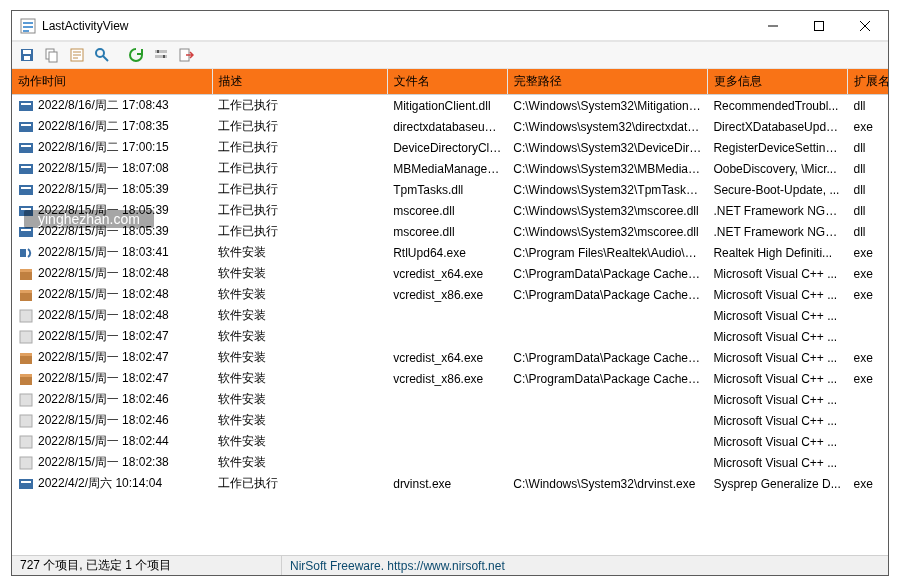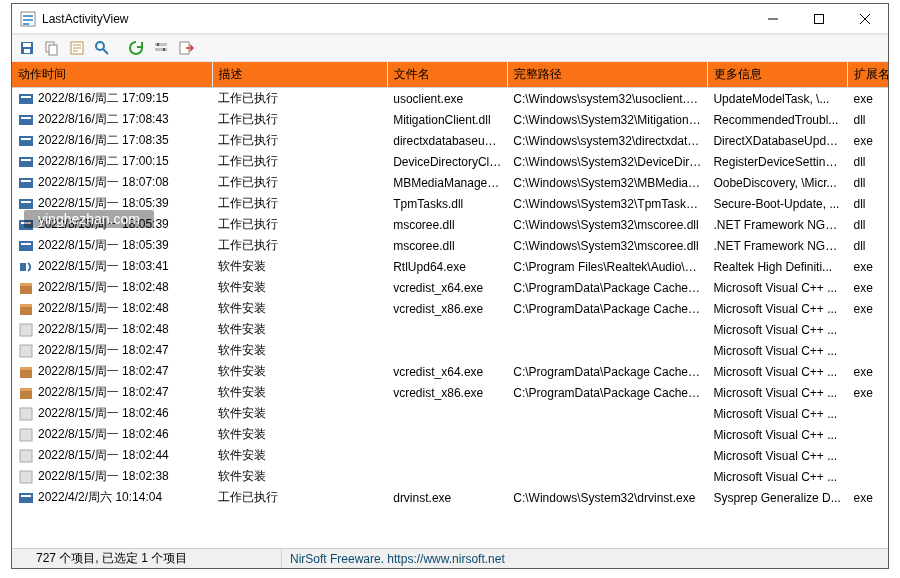--- a/index.html
+++ b/index.html
@@ -10,21 +10,21 @@
   width: 900px;
   height: 578px;
   overflow: hidden;
   position: relative;
   color: #000;
 }
 .window {
   width: 878px;
   height: 566px;
   border: 1px solid #5b5b5b;
-  margin: 3px auto 0;
+  margin: 10px auto 0;
   display: flex;
   flex-direction: column;
   background: #fff;
 }
 .titlebar {
   height: 30px;
   display: flex;
   align-items: center;
   background: #fff;
   border-bottom: 1px solid #e5e5e5;
@@ -103,21 +103,21 @@
 .cell-time { display: flex; align-items: center; gap: 4px; }
 .row-icon { width: 16px; height: 16px; flex: 0 0 16px; }
 .statusbar {
   height: 20px;
   display: flex;
   align-items: center;
   border-top: 1px solid #d0d0d0;
   background: #f0f0f0;
   font-size: 12px;
 }
-.status-left { padding: 0 24px; width: 270px; border-right: 1px solid #d0d0d0; height:100%; display:flex; align-items:center;}
+.status-left { padding: 0 8px; width: 270px; border-right: 1px solid #d0d0d0; height:100%; display:flex; align-items:center;}
 .status-link { color: #0c4a6e; padding: 0 8px; }
 .watermark {
   position: absolute;
   left: 24px;
   top: 210px;
   font-family: Arial, sans-serif;
   font-size: 14px;
   color: #fff;
   background: rgba(0,0,0,0.35);
   padding: 1px 14px;
@@ -239,36 +239,20 @@
         </tr>
       </thead>
       <tbody id="tbody">
           <tr class="row">
             <td>
               <div class="cell-time">
                 <svg class="row-icon" viewBox="0 0 16 16">
                   <rect x="1" y="3" width="14" height="10" fill="#3a6ea5"></rect>
                   <rect x="3" y="5" width="10" height="2" fill="#fff"></rect>
                 </svg>
-                <span>2022/8/16/周二 17:09:15</span>
-              </div>
-            </td>
-            <td>工作已执行</td>
-            <td>usoclient.exe</td>
-            <td>C:\Windows\system32\usoclient.exe</td>
-            <td>UpdateModelTask, \...</td>
-            <td>exe</td>
-          </tr>
-          <tr class="row">
-            <td>
-              <div class="cell-time">
-                <svg class="row-icon" viewBox="0 0 16 16">
-                  <rect x="1" y="3" width="14" height="10" fill="#3a6ea5"></rect>
-                  <rect x="3" y="5" width="10" height="2" fill="#fff"></rect>
-                </svg>
                 <span>2022/8/16/周二 17:08:43</span>
               </div>
             </td>
             <td>工作已执行</td>
             <td>MitigationClient.dll</td>
             <td>C:\Windows\System32\MitigationClient...</td>
             <td>RecommendedTroubl...</td>
             <td>dll</td>
           </tr>
           <tr class="row">

